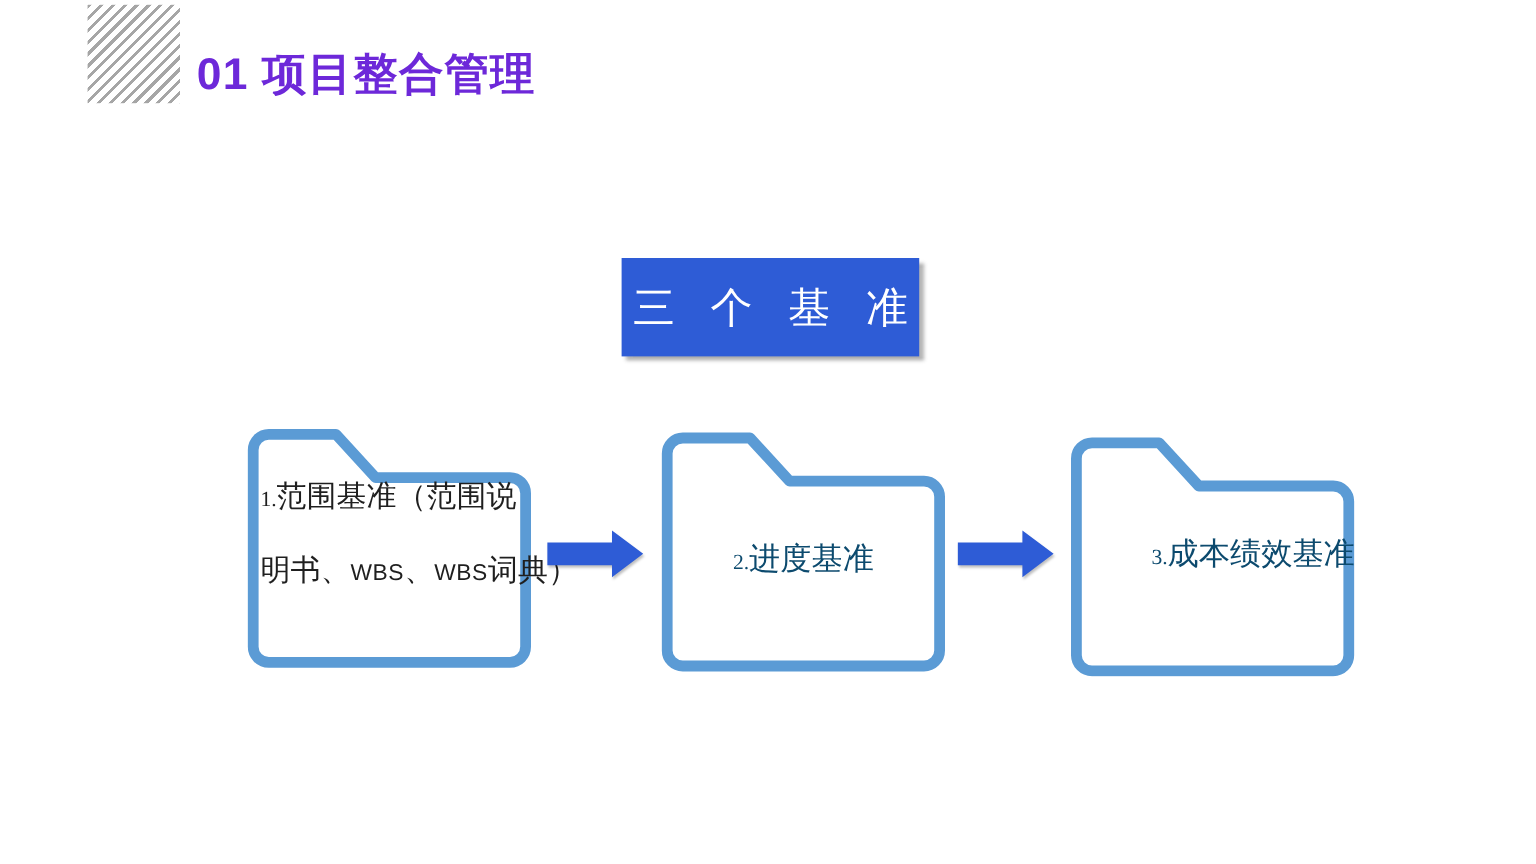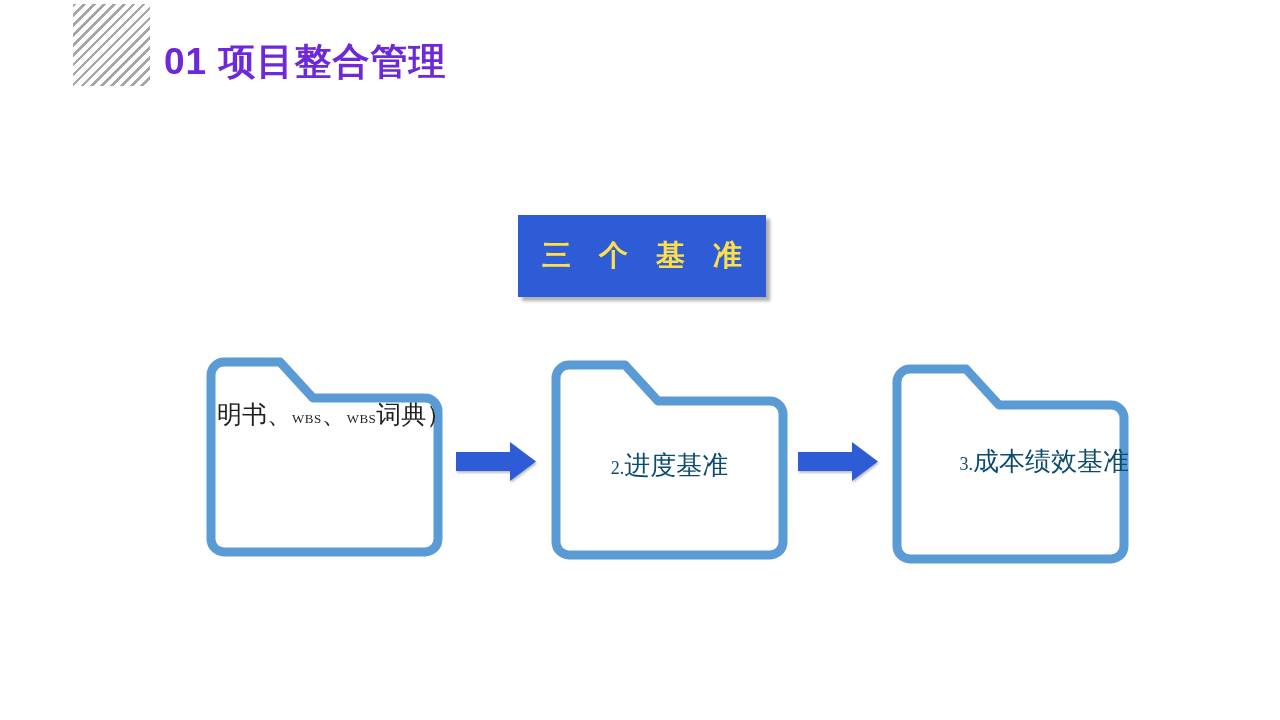--- a/index.html
+++ b/index.html
@@ -46,23 +46,23 @@
     top: 215px;
     width: 248px;
     height: 82px;
     background: #2e5cd6;
     box-shadow: 4px 4px 3px rgba(80, 80, 80, 0.45);
     display: flex;
     align-items: center;
     justify-content: center;
   }
   .banner-text {
-    color: #fde047;
-    font-size: 29px;
-    font-weight: bold;
+    color: #ffffff;
+    font-size: 35px;
+    font-weight: normal;
     letter-spacing: 10px;
     margin-left: 10px; 
     white-space: nowrap;
   }
 
   
   .folder {
     position: absolute;
     width: 237px;
     height: 200px;
@@ -94,22 +94,22 @@
     white-space: nowrap;
   }
   .folder-2 .folder-label { top: 88px; }
   .folder-3 .folder-label { top: 80px; text-align: right; }
 
   .num {
     font-size: 18px;
     font-family: "Liberation Serif", serif;
   }
   .wbs {
-    font-size: 13px;
-    font-family: Liberation Serif, serif;
+    font-size: 19px;
+    font-family: Liberation Sans, sans-serif;
     letter-spacing: 0.5px;
     margin-top: 36px;
   }
 
   
   .arrow {
     position: absolute;
     width: 81px;
     height: 41px;
   }
@@ -127,20 +127,21 @@
 
   <div class="banner">
     <span class="banner-text">三 个 基 准</span>
   </div>
 
   <div class="folder folder-1">
     <svg width="237" height="200" viewBox="0 0 237 200">
       <path d="M 18 5 H 74 L 107 41 H 219 A 13 13 0 0 1 232 54 V 182 A 13 13 0 0 1 219 195 H 18 A 13 13 0 0 1 5 182 V 18 A 13 13 0 0 1 18 5 Z" fill="#ffffff" stroke="#5b9bd5" stroke-width="9" stroke-linejoin="round" stroke-linecap="round"></path>
     </svg>
     <div class="folder-body-text">
+      <div><span class="num">1.</span><span>范围基准（范围说</span></div>
       <div><span>明书、</span><span class="wbs">WBS</span><span>、</span><span class="wbs">WBS</span><span>词典）</span></div>
     </div>
   </div>
 
   <div class="arrow arrow-1">
     <svg width="81" height="41" viewBox="0 0 81 41">
       <polygon points="0,11 54,11 54,1 80,20.5 54,40 54,30 0,30" fill="#2e5cd6"></polygon>
     </svg>
   </div>
 

